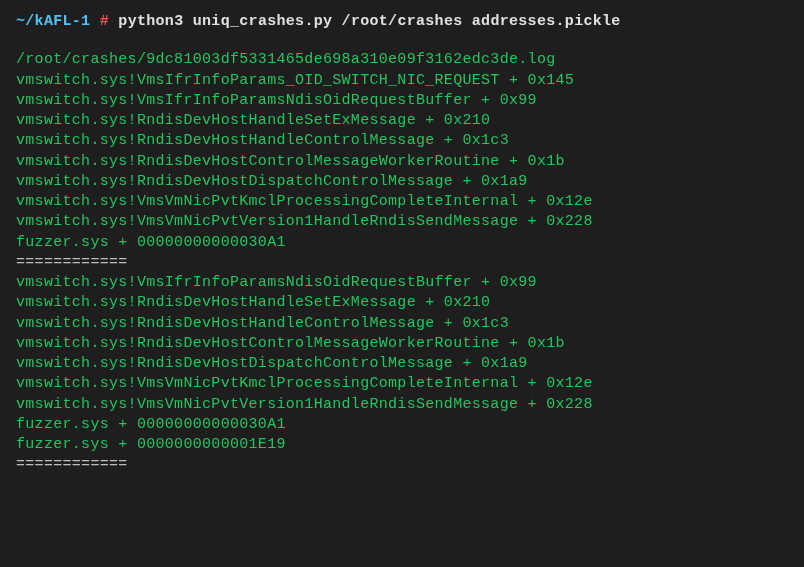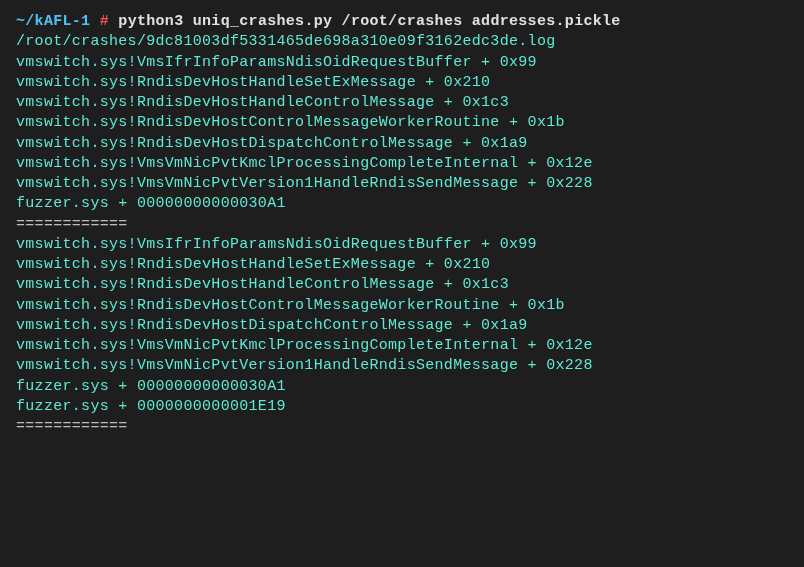--- a/index.html
+++ b/index.html
@@ -12,52 +12,54 @@
       font-family: 'Consolas', 'Monaco', 'Courier New', monospace;
       font-size: 15px;
       line-height: 1.35;
       padding: 12px 16px;
       width: 804px;
       height: 567px;
       overflow: hidden;
       letter-spacing: 0.3px;
     }
     .prompt-line {
+      margin-bottom: 18px;
     }
     .prompt-path {
       color: #4fc3f7;
       font-weight: bold;
     }
     .prompt-hash {
       color: #ef5350;
       font-weight: bold;
     }
     .command {
       color: #e0e0e0;
       font-weight: bold;
     }
     .output-line {
-      color: #5eead4;
+      color: #22c55e;
       white-space: pre;
     }
     .separator {
       color: #bdbdbd;
     }
   </style>
 </head>
 <body>
 
 <div class="prompt-line">
   <span class="prompt-path">~/kAFL-1</span>
   <span class="prompt-hash"> <span>#</span> </span>
   <span class="command">python3 uniq_crashes.py /root/crashes addresses.pickle</span>
 </div>
 
 <div id="output-container">
     <div class="output-line">/root/crashes/9dc81003df5331465de698a310e09f3162edc3de.log</div>
+    <div class="output-line">vmswitch.sys!VmsIfrInfoParams_OID_SWITCH_NIC_REQUEST + 0x145</div>
     <div class="output-line">vmswitch.sys!VmsIfrInfoParamsNdisOidRequestBuffer + 0x99</div>
     <div class="output-line">vmswitch.sys!RndisDevHostHandleSetExMessage + 0x210</div>
     <div class="output-line">vmswitch.sys!RndisDevHostHandleControlMessage + 0x1c3</div>
     <div class="output-line">vmswitch.sys!RndisDevHostControlMessageWorkerRoutine + 0x1b</div>
     <div class="output-line">vmswitch.sys!RndisDevHostDispatchControlMessage + 0x1a9</div>
     <div class="output-line">vmswitch.sys!VmsVmNicPvtKmclProcessingCompleteInternal + 0x12e</div>
     <div class="output-line">vmswitch.sys!VmsVmNicPvtVersion1HandleRndisSendMessage + 0x228</div>
     <div class="output-line">fuzzer.sys + 00000000000030A1</div>
     <div class="separator output-line">============</div>
     <div class="output-line">vmswitch.sys!VmsIfrInfoParamsNdisOidRequestBuffer + 0x99</div>

